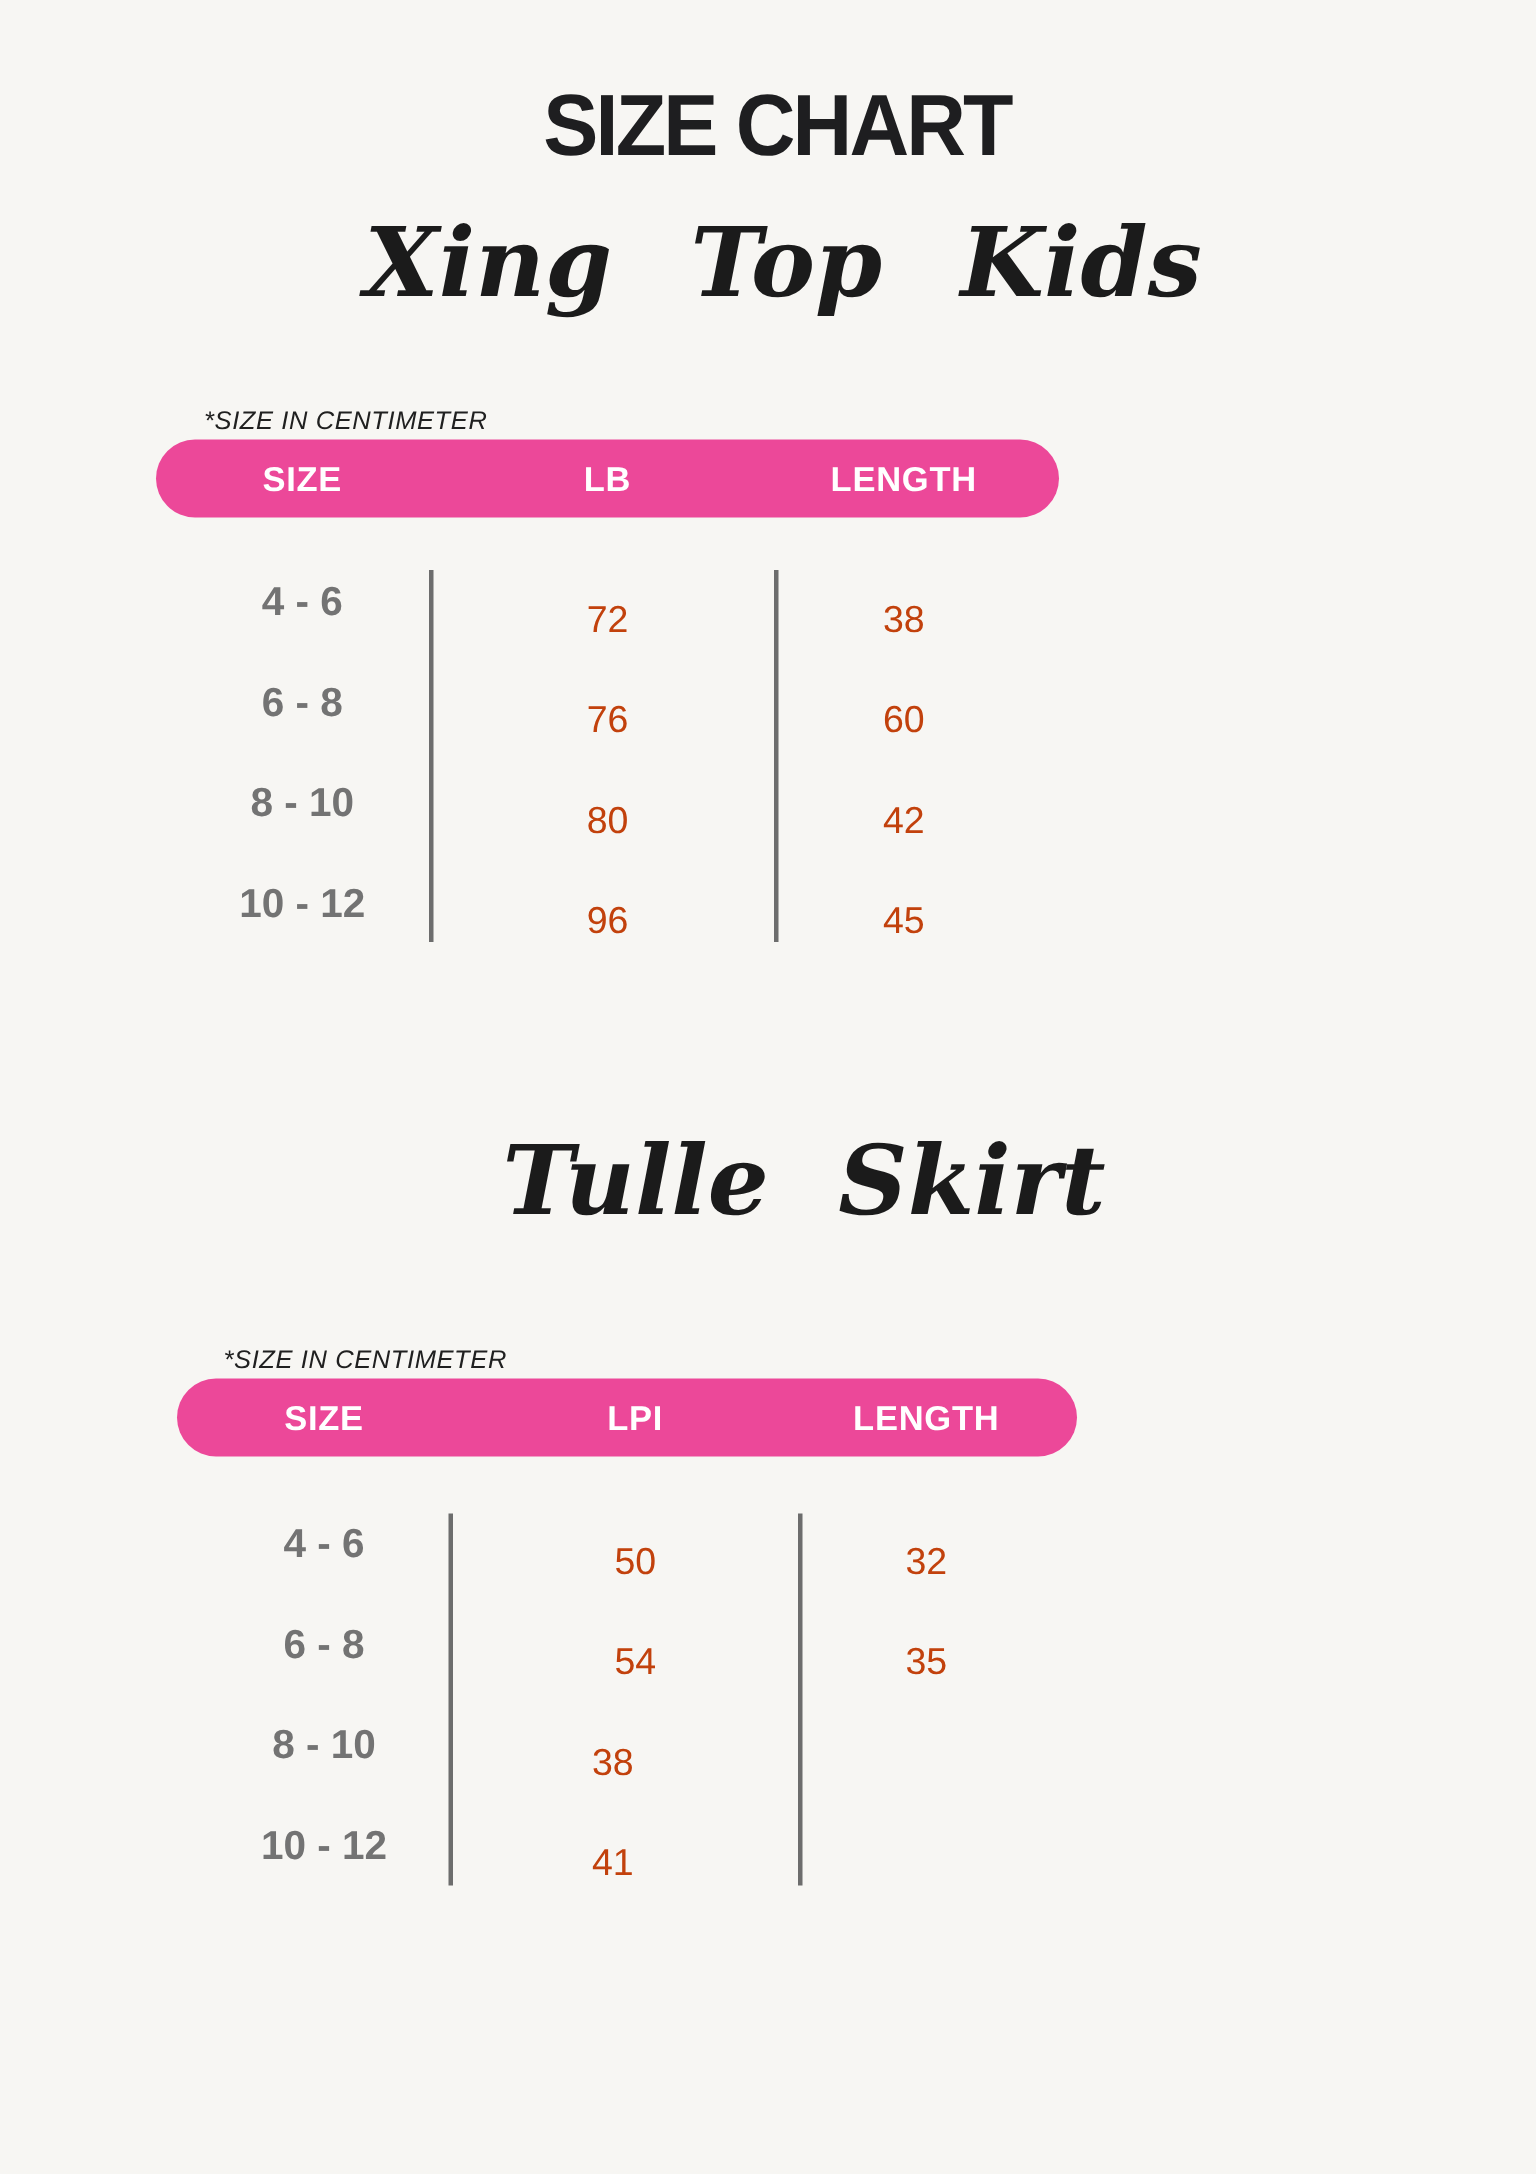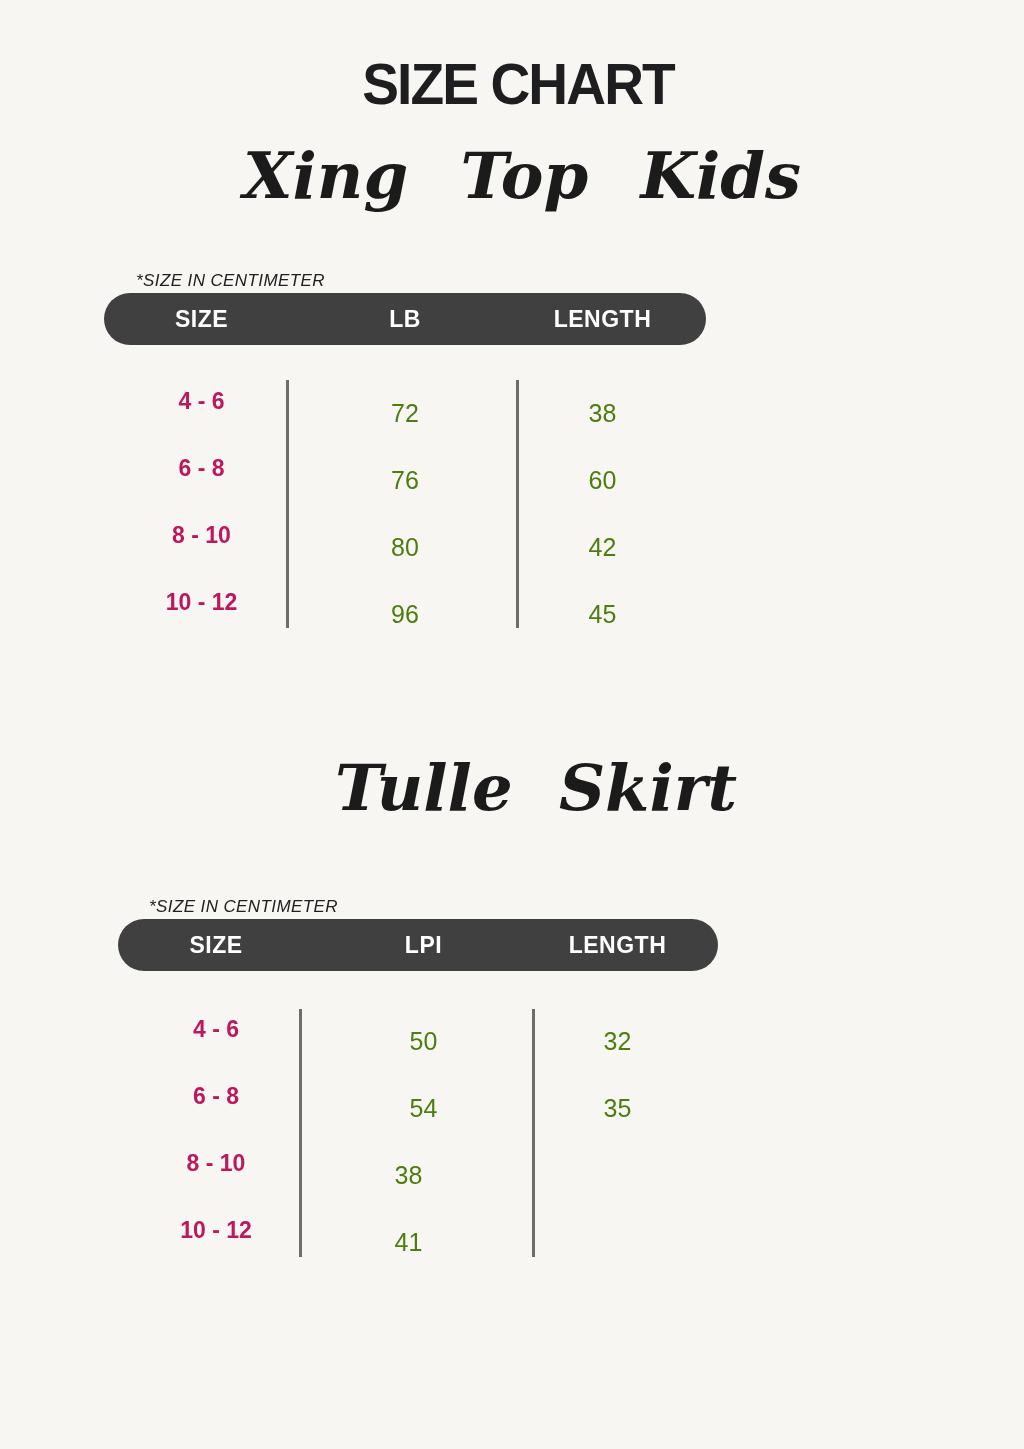--- a/index.html
+++ b/index.html
@@ -48,42 +48,42 @@
   .note-2 { left: 133px; top: 881px; }
 
   .size-table { position: absolute; }
   .table-1 { left: 104px; top: 293px; width: 602px; }
   .table-2 { left: 118px; top: 919px; width: 600px; }
 
   .table-header {
     display: grid;
     height: 52px;
     align-items: center;
-    background: #404040;
+    background: #ec4899;
     border-radius: 26px;
     text-align: center;
   }
   .table-1 .table-header, .table-1 .table-row { grid-template-columns: 183px 230px 189px; }
   .table-2 .table-header, .table-2 .table-row { grid-template-columns: 182px 233px 185px; }
 
   .th {
     color: #ffffff;
     font-weight: bold;
     font-size: 23px;
     letter-spacing: 0.5px;
   }
 
   .table-body { position: relative; }
   .table-1 .table-body { padding-top: 23px; }
   .table-2 .table-body { padding-top: 25px; }
 
   .table-row { display: grid; align-items: center; text-align: center; height: 67px; }
 
-  .cell-size { font-weight: bold; font-size: 23px; color: #be185d; }
-  .cell-value { font-size: 25px; color: #4d7c0f; margin-top: 24px; }
+  .cell-size { font-weight: bold; font-size: 27px; color: #737373; }
+  .cell-value { font-size: 25px; color: #c2410c; margin-top: 24px; }
 
   .col1 { padding-left: 12px; }
   .table-1 .col2 { padding-left: 6px; }
   .table-1 .col3 { padding-right: 18px; }
   .table-2 .col1 { padding-left: 14px; }
   .table-2 .col2 { padding-left: 14px; }
   .table-2 .col3 { padding-right: 16px; }
 
   .divider { position: absolute; width: 3px; background: #6d6d6d; }
   .table-1 .divider { top: 35px; height: 248px; }

